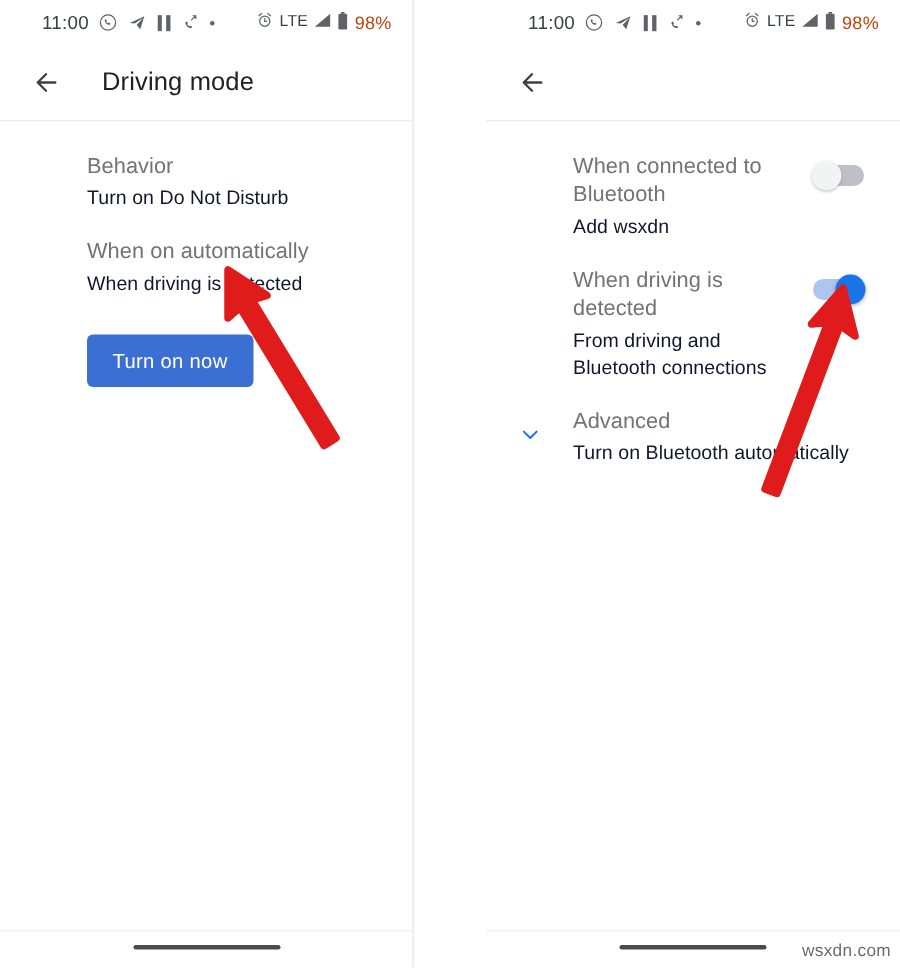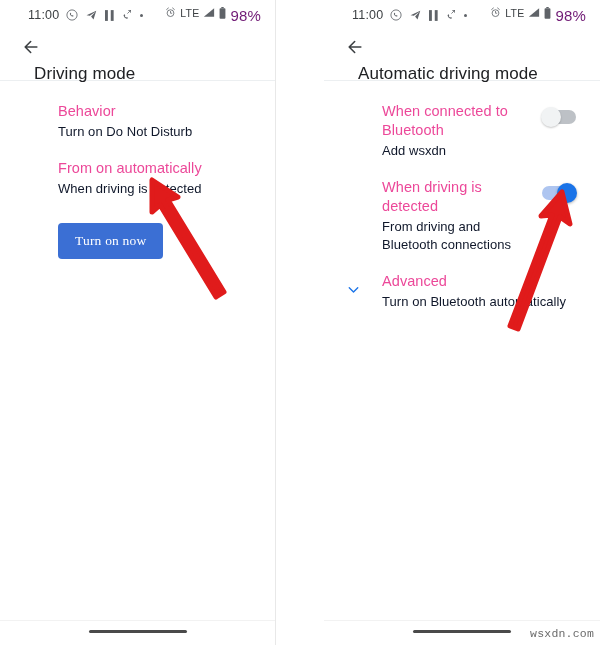--- a/index.html
+++ b/index.html
@@ -55,38 +55,38 @@
     margin-left: auto;
     display: flex;
     gap: 4px;
   }
   .sb-lte {
     font-size: 10.5px;
     color: #3c4043;
     letter-spacing: .2px;
   }
   .sb-batt-pct {
-    font-size: 15px;
-    color: #701a75;
+    font-size: 12px;
+    color: #c2410c;
     letter-spacing: .2px;
   }
   .sb-ico { display: block; }
   .sb-dot {
     width: 3px; height: 3px;
     border-radius: 50%;
     background: #5f6368;
   }
 
   
   .appbar {
     height: 50px;
     display: flex;
+    align-items: center;
     box-sizing: border-box;
     padding-left: 14px;
-    flex-direction: column;
   }
   .backbtn {
     width: 34px; height: 34px;
     display: flex;
     align-items: center;
     justify-content: center;
     flex: none;
   }
   .appbar-title {
     font-size: 17px;
@@ -114,21 +114,21 @@
     width: 58px;
     flex: none;
     display: flex;
     justify-content: center;
     padding-top: 9px;
   }
   .row.noexpand .row-lead { width: 58px; }
   .row-text { flex: 1 1 auto; min-width: 0; padding-right: 6px; }
   .row-title {
     font-size: 14.5px;
-    color: #ec4899;
+    color: #737373;
     line-height: 19px;
     letter-spacing: .05px;
   }
   .row-sub {
     font-size: 13px;
     color: #0f172a;
     line-height: 18px;
     margin-top: 2px;
     letter-spacing: .05px;
   }
@@ -154,21 +154,21 @@
     width: 20px; height: 20px;
     border-radius: 50%;
     box-shadow: 0 1px 2px rgba(0,0,0,.22);
   }
   .toggle.off { background: #bdc1c6; }
   .toggle.off .thumb { left: -1px; background: #f1f3f4; }
   .toggle.on { background: #aec5f0; }
   .toggle.on .thumb { right: -1px; background: #1a73e8; box-shadow: 0 1px 3px rgba(0,0,0,.3); }
 
   
-  .btn-wrap { padding: 16px 0 0 58px; font-family: Liberation Serif, serif; }
+  .btn-wrap { padding: 16px 0 0 58px; }
   .btn {
     display: inline-block;
     background: #3b6fd4;
     color: #ffffff;
     font-size: 13.5px;
     padding: 10px 17px;
     border-radius: 4px;
     letter-spacing: .2px;
     border: none;
     font-family: inherit;
@@ -206,21 +206,21 @@
   }
 
   
   .watermark {
     position: absolute;
     right: 6px;
     bottom: 5px;
     font-size: 11.5px;
     color: #6b6b6b;
     letter-spacing: .2px;
-    font-family: Liberation Mono, monospace;
+    font-family: Liberation Sans, sans-serif;
   }
 </style>
 </head>
 <body>
 
 <div class="screens">
 
   <div class="phone left">
 
     <div class="statusbar">
@@ -284,21 +284,21 @@
         <div class="row-lead"></div>
         <div class="row-text">
           <div class="row-title">Behavior</div>
           <div class="row-sub">Turn on Do Not Disturb</div>
         </div>
       </div>
 
       <div class="row noexpand">
         <div class="row-lead"></div>
         <div class="row-text">
-          <div class="row-title">From on automatically</div>
+          <div class="row-title">When on automatically</div>
           <div class="row-sub">When driving is detected</div>
         </div>
       </div>
 
       <div class="btn-wrap">
         <button class="btn">Turn on now</button>
       </div>
     </div>
 
     <div class="bottom-line"></div>
@@ -344,21 +344,20 @@
         <span class="sb-batt-pct">98%</span>
       </div>
     </div>
 
     <div class="appbar">
       <div class="backbtn">
         <svg width="20" height="20" viewBox="0 0 24 24">
           <path d="M19 12H5m0 0 6.6-6.6M5 12l6.6 6.6" fill="none" stroke="#3c4043" stroke-width="1.9" stroke-linecap="round" stroke-linejoin="round"></path>
         </svg>
       </div>
-      <div class="appbar-title">Automatic driving mode</div>
     </div>
     <div class="divider"></div>
 
     <div class="list">
 
       <div class="row">
         <div class="row-lead"></div>
         <div class="row-text">
           <div class="row-title">When connected to Bluetooth</div>
           <div class="row-sub">Add wsxdn</div>

